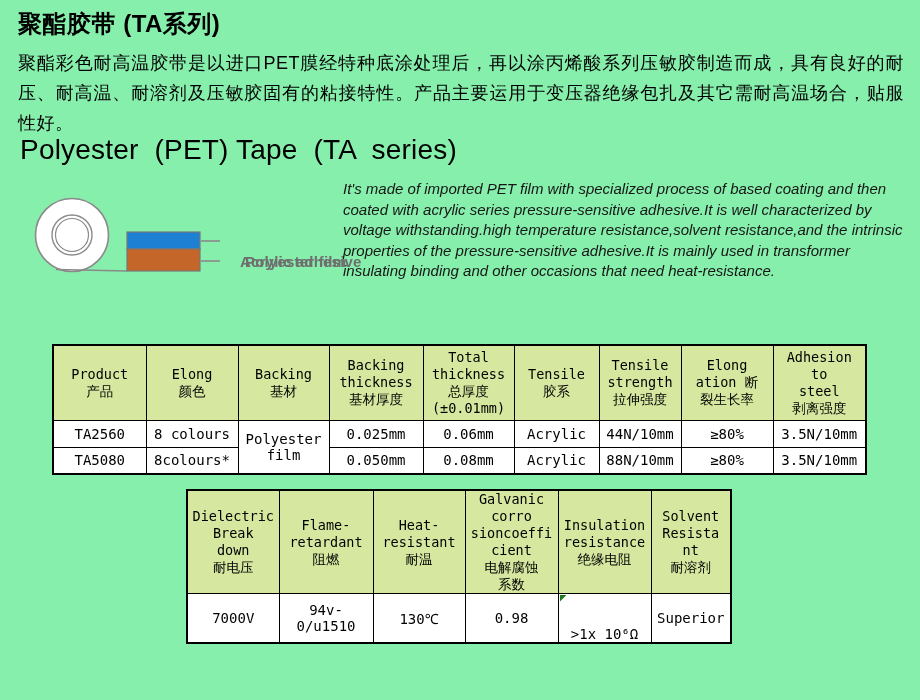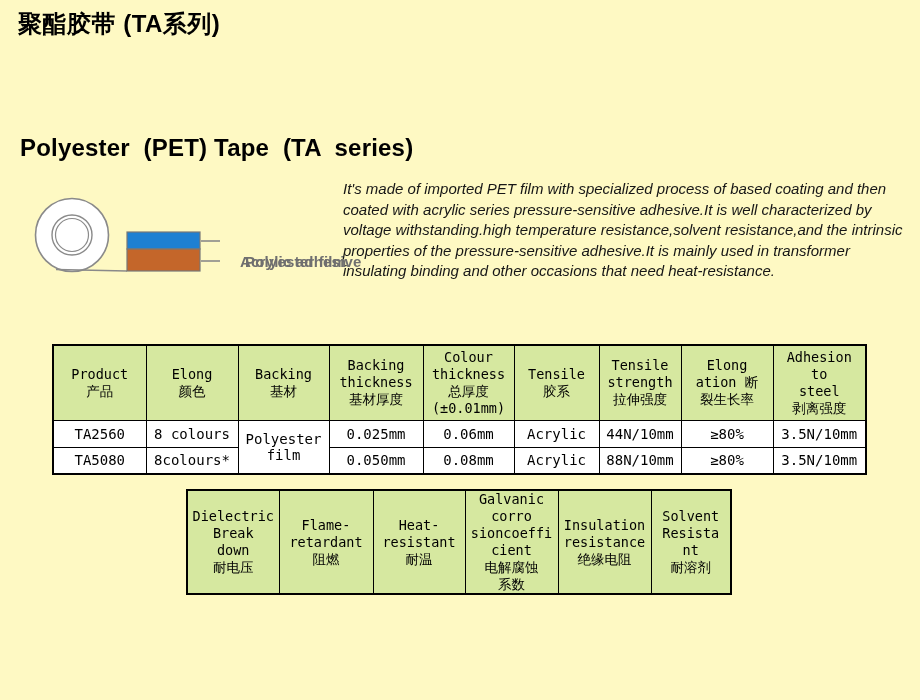--- a/index.html
+++ b/index.html
@@ -1,23 +1,23 @@
 <!DOCTYPE html>
 <html><head>
 <meta charset="utf-8">
 <style>
   html,body{margin:0;padding:0;background:#fff;}
-  #page{position:relative;width:920px;height:700px;background:#fef9c3;overflow:hidden;
+  #page{position:relative;width:920px;height:700px;background:#86efac;overflow:hidden;
         font-family:"Liberation Sans",sans-serif;color:#000;}
 
   .title-zh{position:absolute;left:18px;top:8px;font-size:24px;font-weight:700;
             letter-spacing:0.5px;white-space:pre;}
   .intro-zh{position:absolute;left:18px;top:48px;width:886px;font-size:18px;
             line-height:30px;letter-spacing:0.5px;text-align:justify;}
-  .title-en{position:absolute;left:20px;top:134px;font-size:24px;font-weight:700;
+  .title-en{position:absolute;left:20px;top:134px;font-size:28px;font-weight:400;
             white-space:pre;letter-spacing:0.2px;}
 
   .diagram-svg{position:absolute;left:20px;top:185px;}
   .diag-label{position:absolute;font-size:15px;font-weight:700;color:#6f6f6f;
               letter-spacing:0.2px;white-space:nowrap;}
   #lbl-adhesive{left:240px;top:233px;margin-top:20px;}
   #lbl-film{left:245px;top:253px;}
 
   .desc-en{position:absolute;left:343px;top:179px;width:560px;font-size:15px;
            line-height:20.5px;color:#161616;font-style:italic;}
@@ -43,20 +43,21 @@
   .flag{position:absolute;top:1px;left:1px;width:7px;height:7px;background:#1e7a1e;
         clip-path:polygon(0 0,100% 0,0 100%);}
 </style>
 </head>
 <body>
 
 <div id="page">
 
   <div class="title-zh">聚酯胶带 (TA系列)</div>
 
+  <div class="intro-zh">聚酯彩色耐高温胶带是以进口PET膜经特种底涂处理后，再以涂丙烯酸系列压敏胶制造而成，具有良好的耐压、耐高温、耐溶剂及压敏胶固有的粘接特性。产品主要运用于变压器绝缘包扎及其它需耐高温场合，贴服性好。</div>
 
   <div class="title-en">Polyester  (PET) Tape  (TA  series)</div>
 
   <svg class="diagram-svg" width="320" height="140" viewBox="0 0 320 140">
     <circle cx="52" cy="50" r="36.5" fill="#ffffff" stroke="#8a8a8a" stroke-width="1.6"></circle>
     <circle cx="52" cy="50" r="20" fill="#ffffff" stroke="#8a8a8a" stroke-width="1.4"></circle>
     <circle cx="52" cy="50" r="16.5" fill="none" stroke="#8a8a8a" stroke-width="1.2"></circle>
     <line x1="36" y1="84.5" x2="107" y2="86" stroke="#8a8a8a" stroke-width="1.6"></line>
     <rect x="107" y="47" width="73" height="17" stroke="#777777" stroke-width="1.2" fill="#1e80d2"></rect>
     <rect x="107" y="64" width="73" height="22" stroke="#777777" stroke-width="1.2" fill="#c4662a"></rect>
@@ -87,21 +88,21 @@
       <tr>
         <th>Product
 产品</th>
         <th>Elong
 颜色</th>
         <th>Backing
 基材</th>
         <th>Backing
 thickness
 基材厚度</th>
-        <th>Colour
+        <th>Total
 thickness
 总厚度
 (±0.01mm)</th>
         <th>Tensile
 胶系</th>
         <th>Tensile
 strength
 拉伸强度</th>
         <th>Elong
 ation 断
@@ -168,16 +169,27 @@
         <th>Insulation
 resistance
 绝缘电阻</th>
         <th>Solvent
 Resista
 nt
 耐溶剂</th>
       </tr>
     </thead>
     <tbody>
+      <tr>
+        <td>7000V</td>
+        <td>94v-0/u1510</td>
+        <td>130℃</td>
+        <td>0.98</td>
+        <td class="rel">
+          <span class="flag"></span>
+          <span>&gt;1x 10⁶Ω</span>
+        </td>
+        <td>Superior</td>
+      </tr>
     </tbody>
   </table>
 
 </div>
 
 </body></html>

